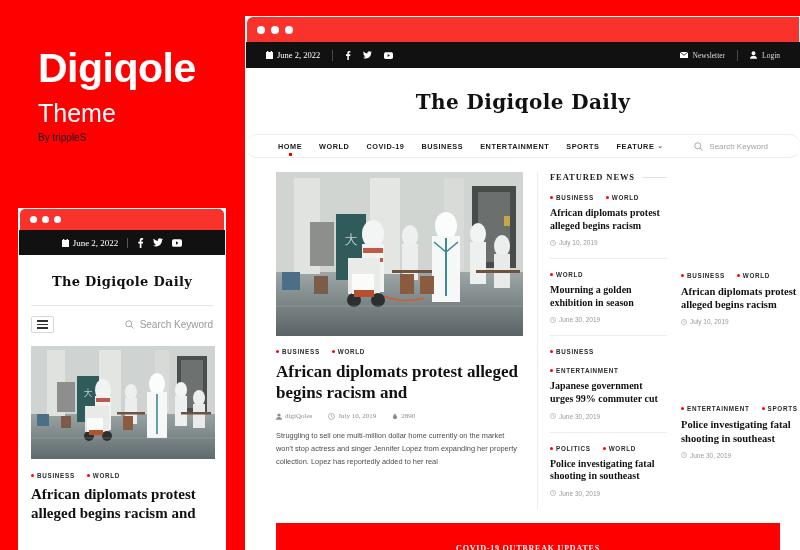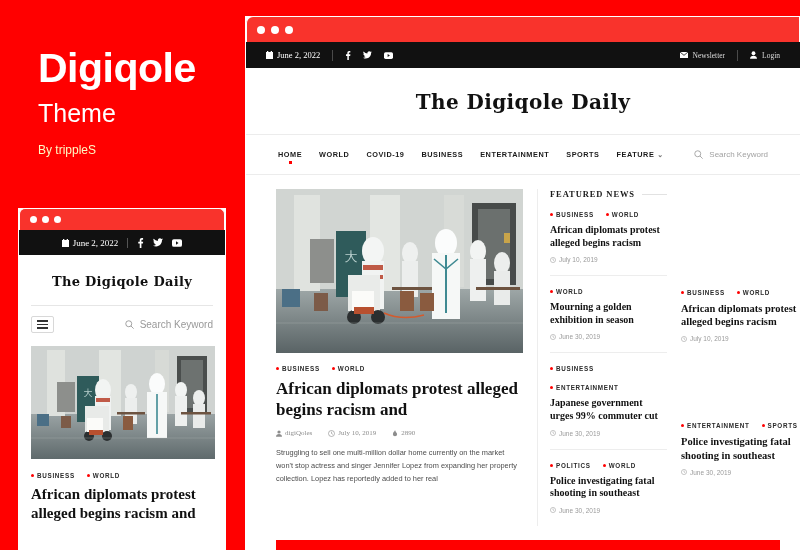--- a/index.html
+++ b/index.html
@@ -24,23 +24,23 @@
     line-height: 1.0;
   }
   .promo-sub {
     font-size: 25px;
     font-weight: 300;
     color: #ffffff;
     margin-top: 12px;
     line-height: 1.0;
   }
   .promo-by {
-    font-size: 12px;
-    color: #fef9c3;
-    margin-top: 17px;
+    font-size: 10px;
+    color: #0f172a;
+    margin-top: 6px;
   }
 
   
   .titlebar {
     background: #f9332c;
     display: flex;
     align-items: center;
     padding: 0 10px;
     border: 1px solid #ffffff;
     border-bottom: none;
@@ -161,25 +161,26 @@
     font-weight: bold;
     font-size: 20px;
     color: #111;
     padding: 22px 0 20px;
     letter-spacing: 0.4px;
     background: #fff;
   }
   .d-navbar {
     border-top: 1px solid #ececec;
     border-bottom: 1px solid #ececec;
-    height: 41px;
+    height: 24px;
     display: flex;
     align-items: center;
     padding: 0 32px;
     background: #fff;
+    border-radius: 11px;
   }
   .d-nav { display: flex; gap: 17px; align-items: center; }
   .navitem {
     font-size: 7.3px;
     font-weight: bold;
     color: #1a1a1a;
     letter-spacing: 0.55px;
     white-space: nowrap;
     display: flex; align-items: center; gap: 3px;
   }

